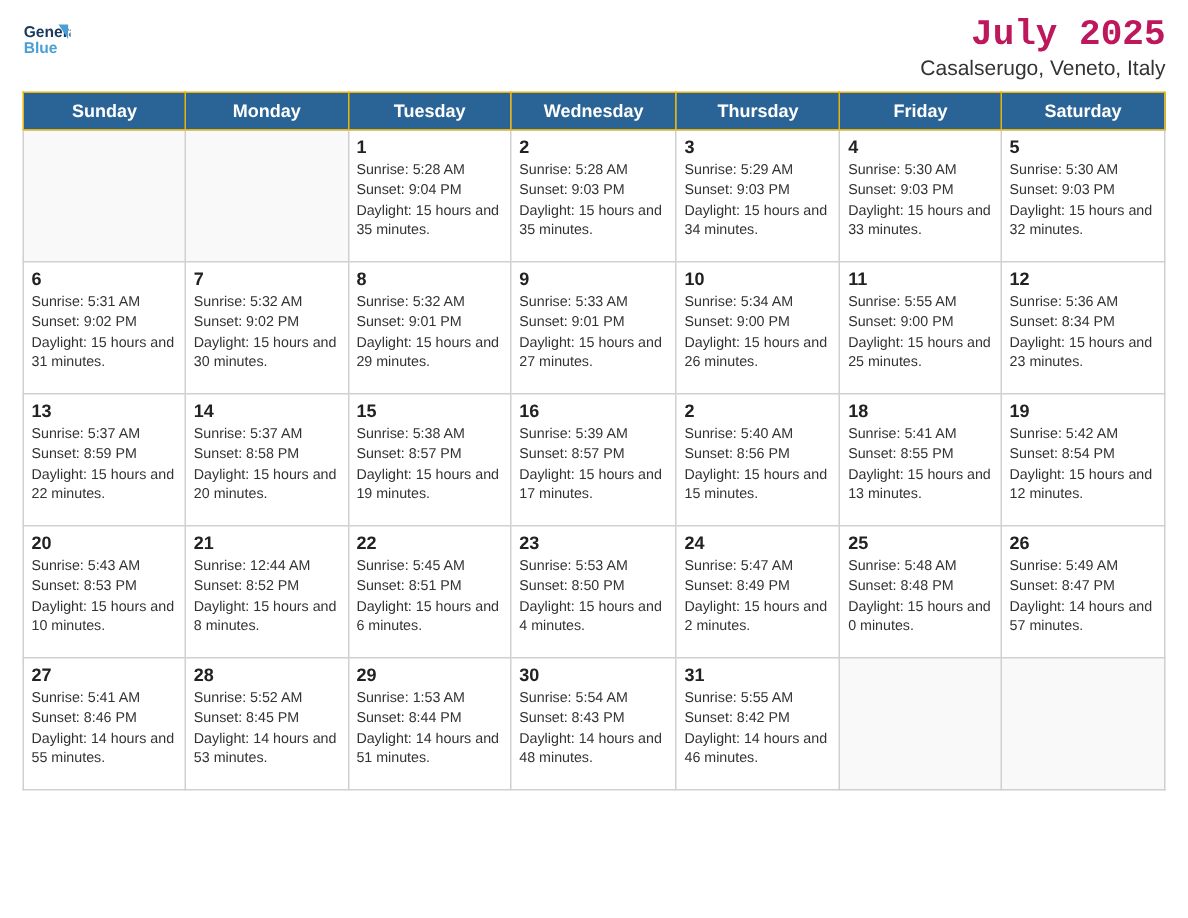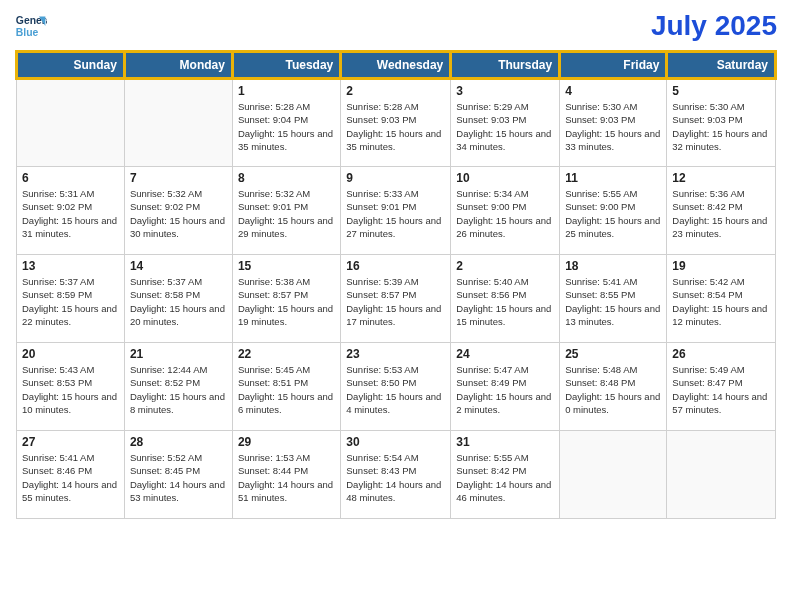--- a/index.html
+++ b/index.html
@@ -28,41 +28,42 @@
     }
     .logo-icon {
       width: 32px;
       height: 32px;
       margin-right: 2px;
     }
     .title-block {
       text-align: right;
     }
     .month-title {
-      font-size: 28px;
+      font-size: 24px;
       font-weight: bold;
-      color: #1d4ed8;
+      color: #be185d;
+      font-family: Liberation Mono, monospace;
     }
     .location {
       font-size: 14px;
       color: #333;
     }
     .calendar {
       width: 100%;
       border-collapse: collapse;
       font-size: 10px;
     }
     .calendar th {
       background-color: #2a6496;
       color: #fff;
-      text-align: right;
+      text-align: center;
       padding: 5px 6px;
       font-size: 12px;
       font-weight: bold;
-      border: 3px solid #eab308;
+      border: 1px solid #eab308;
     }
     .calendar td {
       border: 1px solid #d0d0d0;
       vertical-align: top;
       padding: 4px 5px;
       width: 113px;
       height: 88px;
       background: #fff;
     }
     .calendar td.empty {
@@ -88,20 +89,21 @@
     <div class="logo">
       <svg class="logo-icon" viewBox="0 0 40 40">
         <rect x="0" y="0" width="40" height="40" fill="white"></rect>
         <text x="1" y="18" font-size="13" font-weight="bold" fill="#1a3a5c" font-family="Arial">General</text>
         <text x="1" y="32" font-size="13" font-weight="bold" fill="#4a9fd4" font-family="Arial">Blue</text>
         <polygon points="30,8 38,8 38,20" fill="#4a9fd4"></polygon>
       </svg>
     </div>
     <div class="title-block">
       <div class="month-title">July 2025</div>
+      <div class="location">Casalserugo, Veneto, Italy</div>
     </div>
   </div>
 
   <table class="calendar">
     <thead>
       <tr>
 
       <th>Sunday</th>
           <th>Monday</th>
           <th>Tuesday</th>
@@ -190,21 +192,21 @@
           <td>
             <div class="day-number">11</div>
             <div class="day-info">Sunrise: 5:55 AM
 Sunset: 9:00 PM
 Daylight: 15 hours
 and 25 minutes.</div>
           </td>
           <td>
             <div class="day-number">12</div>
             <div class="day-info">Sunrise: 5:36 AM
-Sunset: 8:42 PM
+Sunset: 8:34 PM
 Daylight: 15 hours
 and 23 minutes.</div>
           </td>
         </tr>
         <tr>
           <td>
             <div class="day-number">13</div>
             <div class="day-info">Sunrise: 5:37 AM
 Sunset: 8:59 PM
 Daylight: 15 hours

